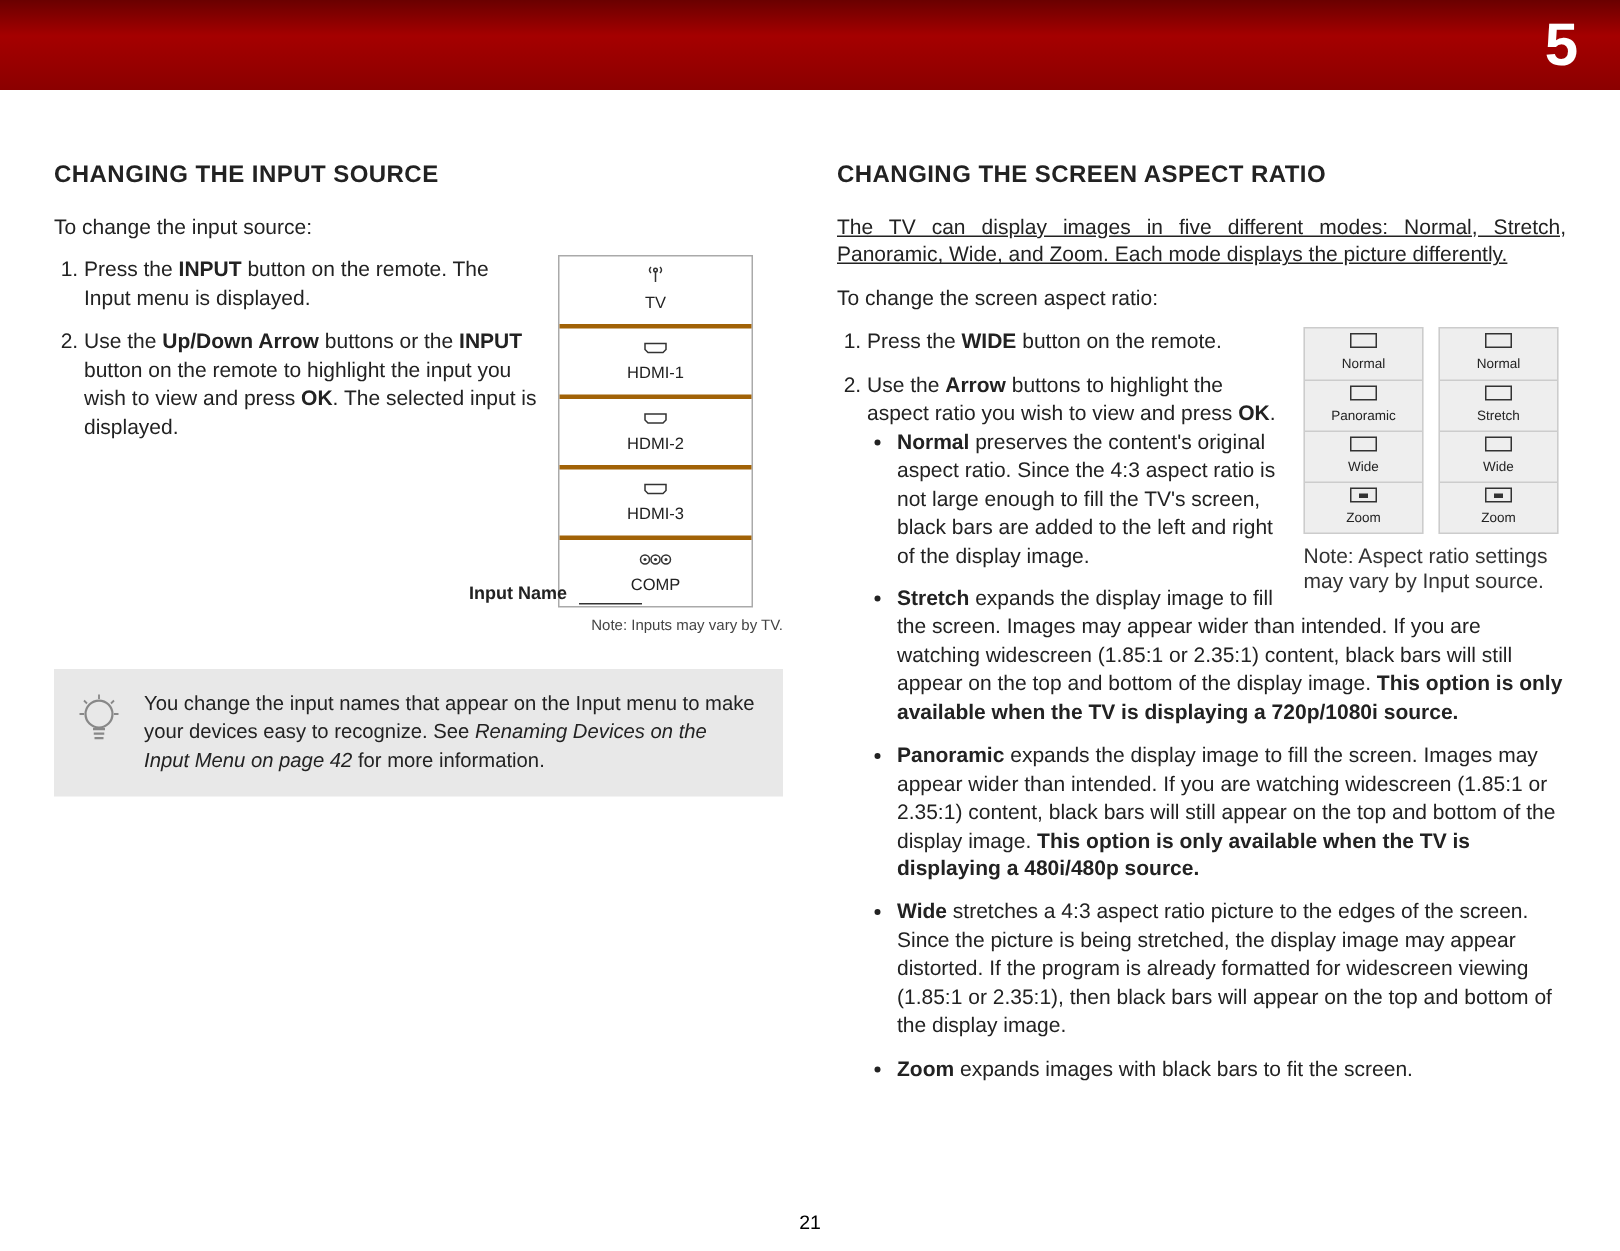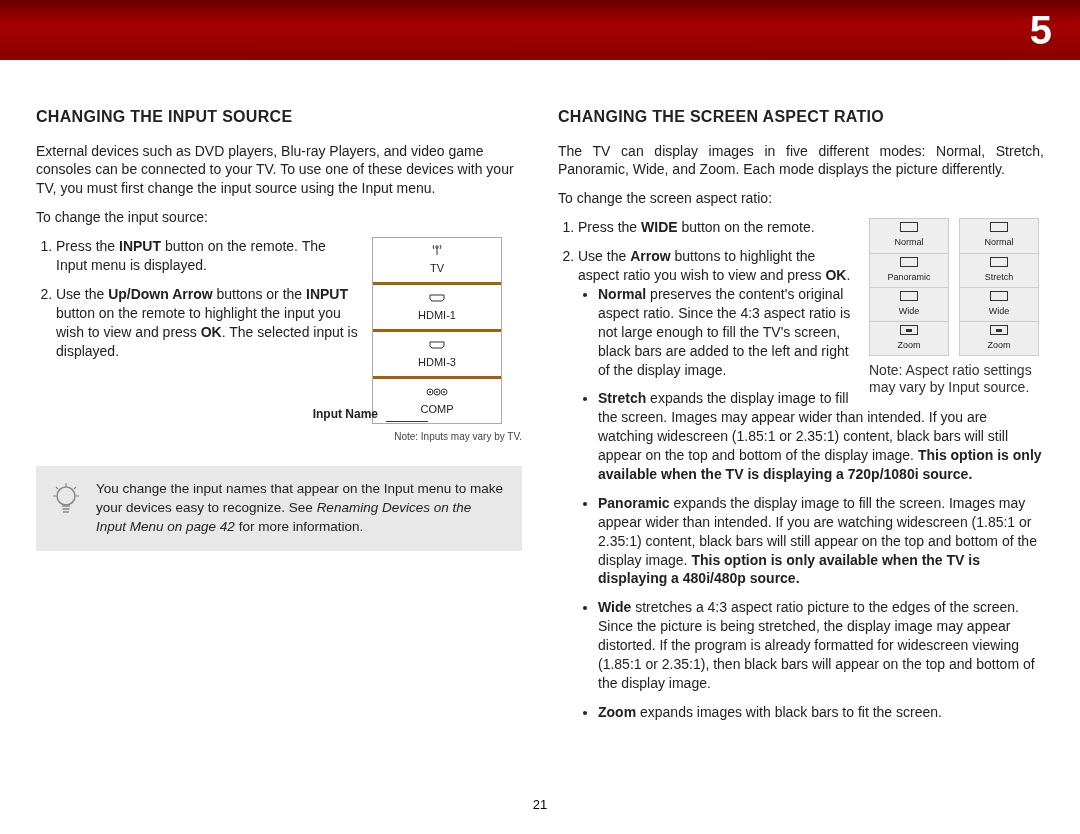--- a/index.html
+++ b/index.html
@@ -33,38 +33,37 @@
   .note-sm { font-size: 10px; color: #444; text-align: right; margin-top: 8px; }
   .tip-box { background: #e8e8e8; padding: 14px 18px 14px 60px; position: relative; margin-top: 22px; font-size: 13.5px; line-height: 1.4; }
   .bulb { position: absolute; left: 14px; top: 16px; }
   .aspect-grid { display: flex; gap: 10px; margin-bottom: 6px; }
   .aspect-col { border: 1px solid #ccc; background: #eee; width: 80px; font-size: 9px; text-align: center; }
   .aspect-col .arow { border-bottom: 1px solid #ccc; padding: 3px 0 4px 0; }
   .aspect-col .arow:last-child { border-bottom: none; }
   .aicon { width: 18px; height: 10px; border: 1.5px solid #333; display: inline-block; margin-bottom: 1px; position: relative; }
   .aicon.zoom::after { content:""; position:absolute; left:5px; top:2.5px; width:6px; height:3px; background:#333; }
   .aspect-note { font-size: 14px; color: #333; line-height: 1.2; width: 170px; }
-  .pgnum { position: absolute; bottom: 22px; left: 50%; transform: translateX(-50%); font-size: 13px; }
+  .pgnum { position: absolute; bottom: 12px; left: 50%; transform: translateX(-50%); font-size: 13px; }
   .steps-with-fig { display: flex; gap: 14px; }
   .steps-with-fig .text { flex: 1; }
-  .justify { text-align: justify; text-justify: inter-word; }
+  .justify { text-align: justify; text-justify: inter-word; text-decoration: underline; }
 </style>
 </head>
 <body>
 
 <div class="page">
   <div class="header-bar">
     <div class="chapter-num">5</div>
   </div>
 
   <div class="content">
 
     <div class="col">
       <h2>CHANGING THE INPUT SOURCE</h2>
-      <p>External devices such as DVD players, Blu-ray Players, and video game consoles can be connected to your TV. To use one of these devices with your TV, you must first change the input source using the Input menu.</p>
       <p>To change the input source:</p>
 
       <div class="steps-with-fig">
         <div class="text">
           <ol>
             <li>
               <span>Press the </span><span class="bold">INPUT</span><span> button on the remote. The Input menu is displayed.</span>
             </li>
             <li>
               <span>Use the </span><span class="bold">Up/Down Arrow</span><span> buttons or the </span><span class="bold">INPUT</span><span> button on the remote to highlight the input you wish to view and press </span><span class="bold">OK</span><span>. The selected input is displayed.</span>
@@ -81,20 +80,26 @@
                     <line x1="7" y1="4" x2="7" y2="11" stroke="#333"></line>
                   </svg>
               </span>
               <span>TV</span>
             </div>
             <div class="row">
               <span class="ic"><svg width="18" height="10" viewBox="0 0 18 10">
                     <path d="M2 2 H16 V6 L14 8 H4 L2 6 Z" fill="none" stroke="#333"></path>
                   </svg></span>
               <span>HDMI-1</span>
+            </div>
+            <div class="row">
+              <span class="ic"><svg width="18" height="10" viewBox="0 0 18 10">
+                    <path d="M2 2 H16 V6 L14 8 H4 L2 6 Z" fill="none" stroke="#333"></path>
+                  </svg></span>
+              <span>HDMI-2</span>
             </div>
             <div class="row">
               <span class="ic"><svg width="18" height="10" viewBox="0 0 18 10">
                     <path d="M2 2 H16 V6 L14 8 H4 L2 6 Z" fill="none" stroke="#333"></path>
                   </svg></span>
               <span>HDMI-3</span>
             </div>
             <div class="row">
               <span class="ic"><svg width="24" height="10" viewBox="0 0 24 10">
                     <circle cx="5" cy="5" r="3" fill="none" stroke="#333"></circle>

